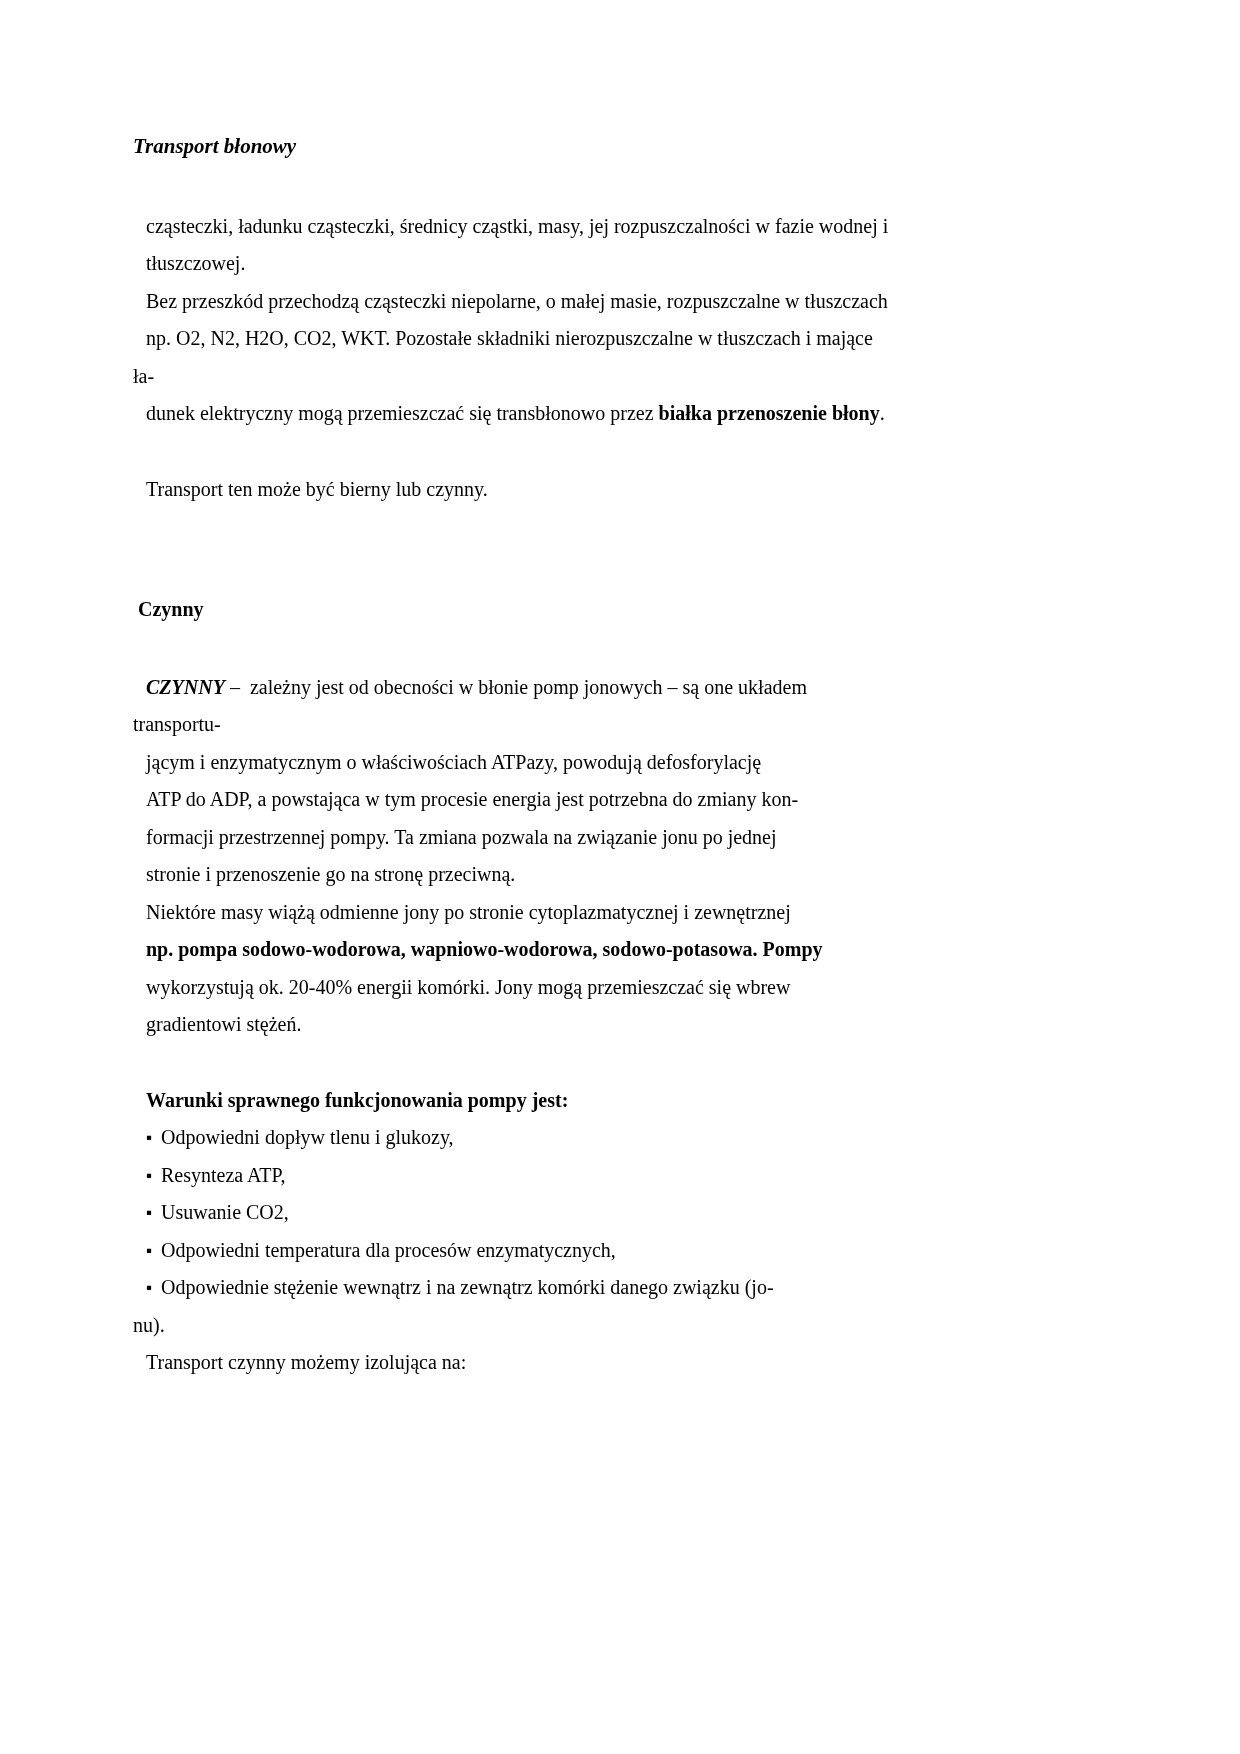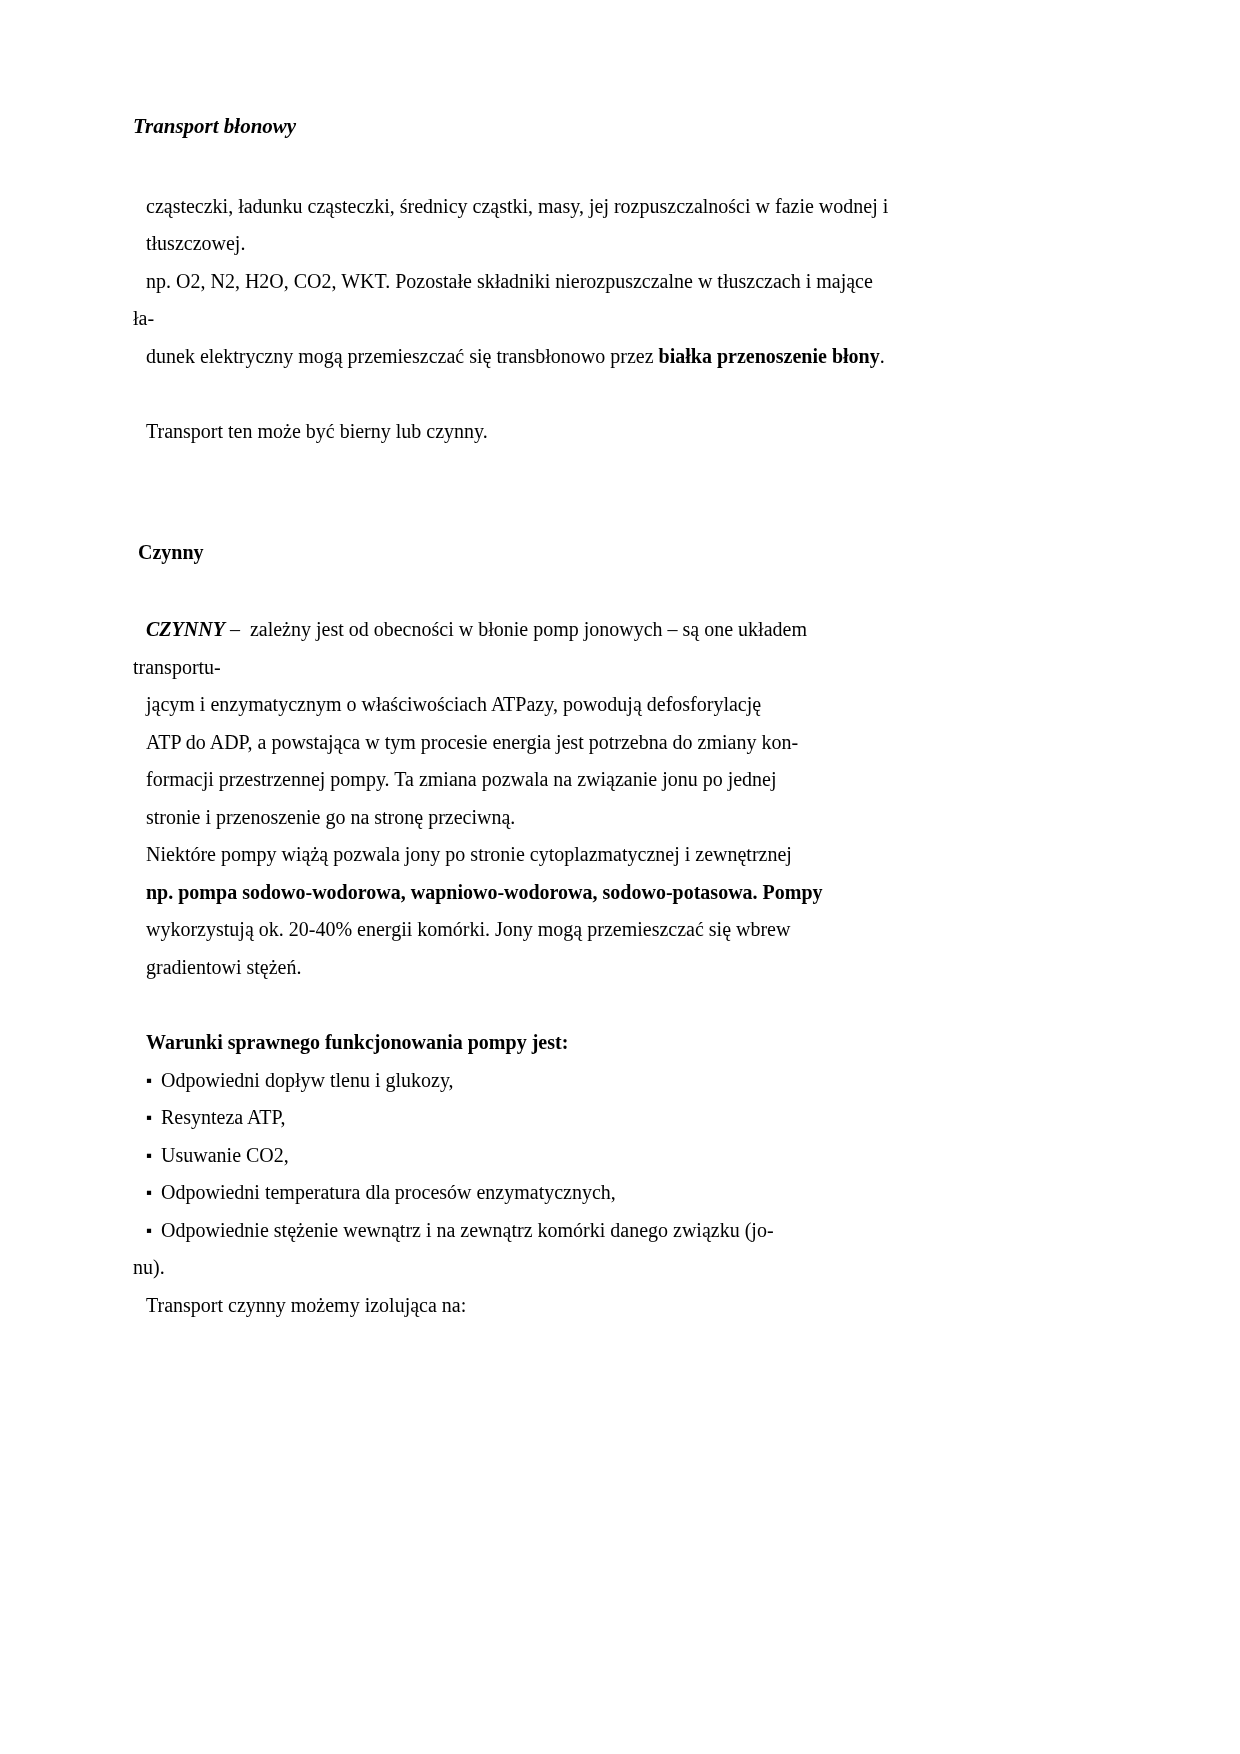--- a/index.html
+++ b/index.html
@@ -14,21 +14,21 @@
     margin: 0 auto;
     background: #ffffff;
     overflow: hidden;
     font-family: "Liberation Serif", "DejaVu Serif", serif;
     font-size: 20px;
     color: #000000;
   }
   .content {
     position: absolute;
     left: 133px;
-    top: 108px;
+    top: 128px;
     width: 1010px;
   }
   .block { margin: 0; }
   .block.title    { margin-bottom: 42px; font-size: 21px; }
   .block.paragraph { margin-top: 38px; }
   .block.heading  { margin-top: 83px; margin-bottom: 40px; }
   .line {
     line-height: 37.5px;
     padding-left: 13px;
     white-space: pre;
@@ -49,38 +49,39 @@
 <body>
 
 <div class="page">
   <div class="content">
       <div class="block title">
         <div class="line"><span class="b i">Transport błonowy</span></div>
       </div>
       <div class="block paragraph">
         <div class="line"><span class="">cząsteczki, ładunku cząsteczki, średnicy cząstki, masy, jej rozpuszczalności w fazie wodnej i</span></div>
         <div class="line"><span class="">tłuszczowej.</span></div>
+        <div class="line"><span class="">Bez przeszkód przechodzą cząsteczki niepolarne, o małej masie, rozpuszczalne w tłuszczach</span></div>
         <div class="line"><span class="">np. O2, N2, H2O, CO2, WKT. Pozostałe składniki nierozpuszczalne w tłuszczach i mające</span></div>
         <div class="line outdent"><span class="">ła-</span></div>
         <div class="line"><span class="">dunek elektryczny mogą przemieszczać się transbłonowo przez </span><span class="b">białka przenoszenie błony</span><span class="">.</span></div>
       </div>
       <div class="block paragraph">
         <div class="line"><span class="">Transport ten może być bierny lub czynny.</span></div>
       </div>
       <div class="block heading">
         <div class="line"><span class="b">Czynny</span></div>
       </div>
       <div class="block paragraph">
         <div class="line"><span class="b i">CZYNNY</span><span class=""> –  zależny jest od obecności w błonie pomp jonowych – są one układem</span></div>
         <div class="line outdent"><span class="">transportu-</span></div>
         <div class="line"><span class="">jącym i enzymatycznym o właściwościach ATPazy, powodują defosforylację</span></div>
         <div class="line"><span class="">ATP do ADP, a powstająca w tym procesie energia jest potrzebna do zmiany kon-</span></div>
         <div class="line"><span class="">formacji przestrzennej pompy. Ta zmiana pozwala na związanie jonu po jednej</span></div>
         <div class="line"><span class="">stronie i przenoszenie go na stronę przeciwną.</span></div>
-        <div class="line"><span class="">Niektóre pompy wiążą pozwala jony po stronie cytoplazmatycznej i zewnętrznej</span></div>
+        <div class="line"><span class="">Niektóre masy wiążą odmienne jony po stronie cytoplazmatycznej i zewnętrznej</span></div>
         <div class="line"><span class="b">np. pompa sodowo-wodorowa, wapniowo-wodorowa, sodowo-potasowa. Pompy</span></div>
         <div class="line"><span class="">wykorzystują ok. 20-40% energii komórki. Jony mogą przemieszczać się wbrew</span></div>
         <div class="line"><span class="">gradientowi stężeń.</span></div>
       </div>
       <div class="block paragraph">
         <div class="line"><span class="b">Warunki sprawnego funkcjonowania pompy jest:</span></div>
         <div class="line"><span class="bullet">▪</span><span class="">Odpowiedni dopływ tlenu i glukozy,</span></div>
         <div class="line"><span class="bullet">▪</span><span class="">Resynteza ATP,</span></div>
         <div class="line"><span class="bullet">▪</span><span class="">Usuwanie CO2,</span></div>
         <div class="line"><span class="bullet">▪</span><span class="">Odpowiedni temperatura dla procesów enzymatycznych,</span></div>

